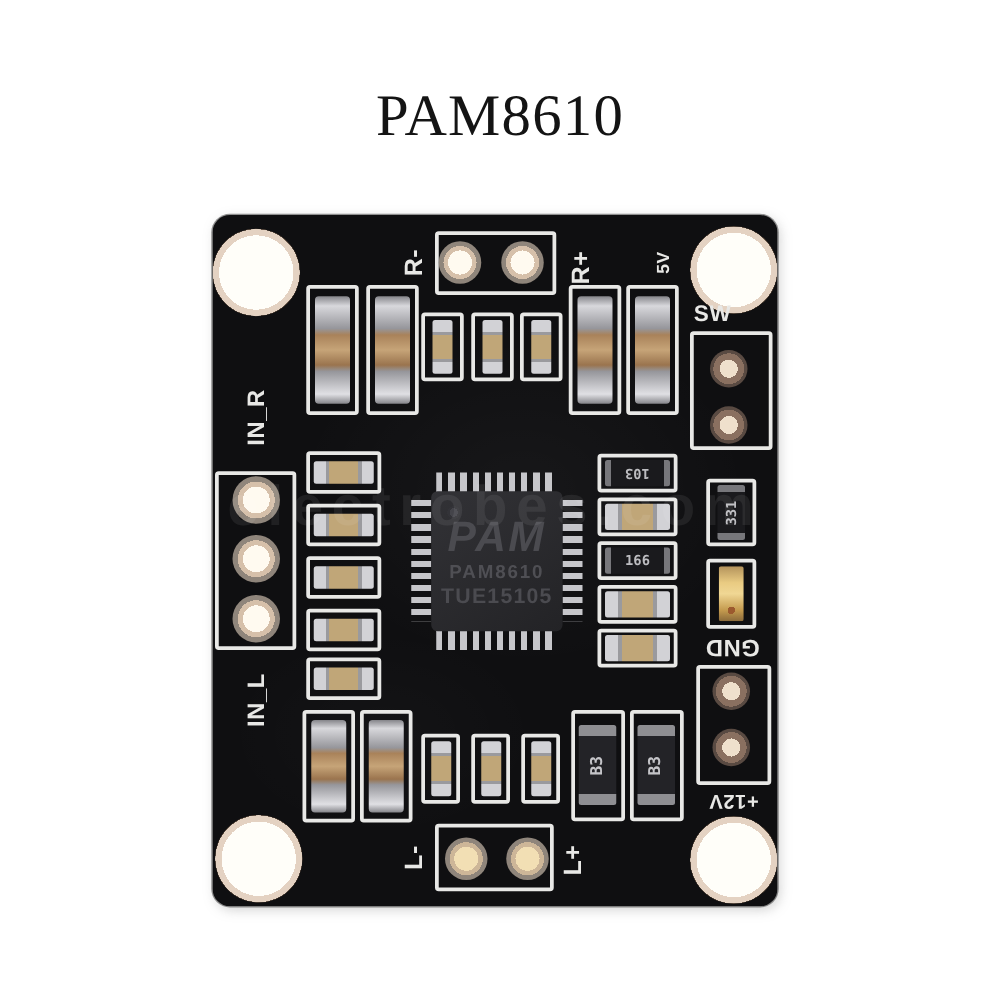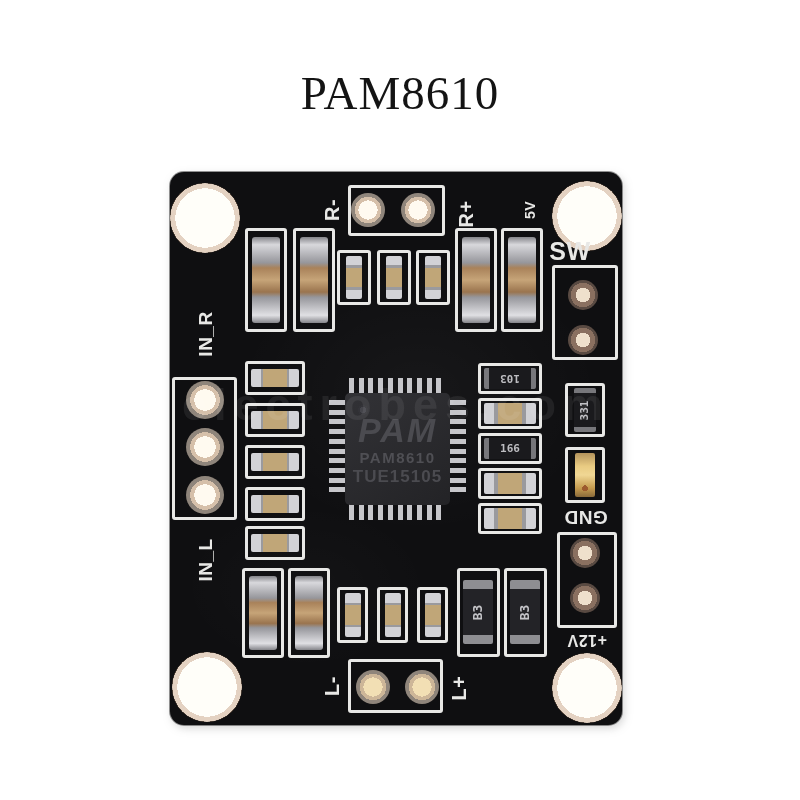--- a/index.html
+++ b/index.html
@@ -70,21 +70,21 @@
   <div class="hole" style="left:37px;top:515px;"></div>
   <div class="hole" style="left:417px;top:516px;"></div>
 
   <div class="frame" style="left:178px;top:13px;width:97px;height:51px;"></div>
   <div class="pad pad-light" style="left:181px;top:21px;width:34px;height:34px;"></div>
   <div class="pad pad-light" style="left:231px;top:21px;width:34px;height:34px;"></div>
   <div class="lbl rotccw" style="left:162px;top:38px;font-size:20px;">R-</div>
   <div class="lbl rotccw" style="left:296px;top:42px;font-size:20px;">R+</div>
   <div class="lbl rotccw" style="left:360px;top:38px;font-size:14px;">5V</div>
 
-  <div class="lbl" style="left:400px;top:79px;font-size:25px;">SW</div>
+  <div class="lbl" style="left:400px;top:79px;font-size:18px;">SW</div>
   <div class="frame" style="left:382px;top:93px;width:66px;height:95px;"></div>
   <div class="pad pad-dark" style="left:398px;top:108px;width:30px;height:30px;"></div>
   <div class="pad pad-dark" style="left:398px;top:153px;width:30px;height:30px;"></div>
 
   <div class="frame" style="left:75px;top:56px;width:42px;height:104px;"></div>
   <div class="cap" style="left:82px;top:65px;width:28px;height:86px;"></div>
   <div class="frame" style="left:123px;top:56px;width:42px;height:104px;"></div>
   <div class="cap" style="left:130px;top:65px;width:28px;height:86px;"></div>
 
   <div class="frame" style="left:167px;top:78px;width:34px;height:55px;"></div>

